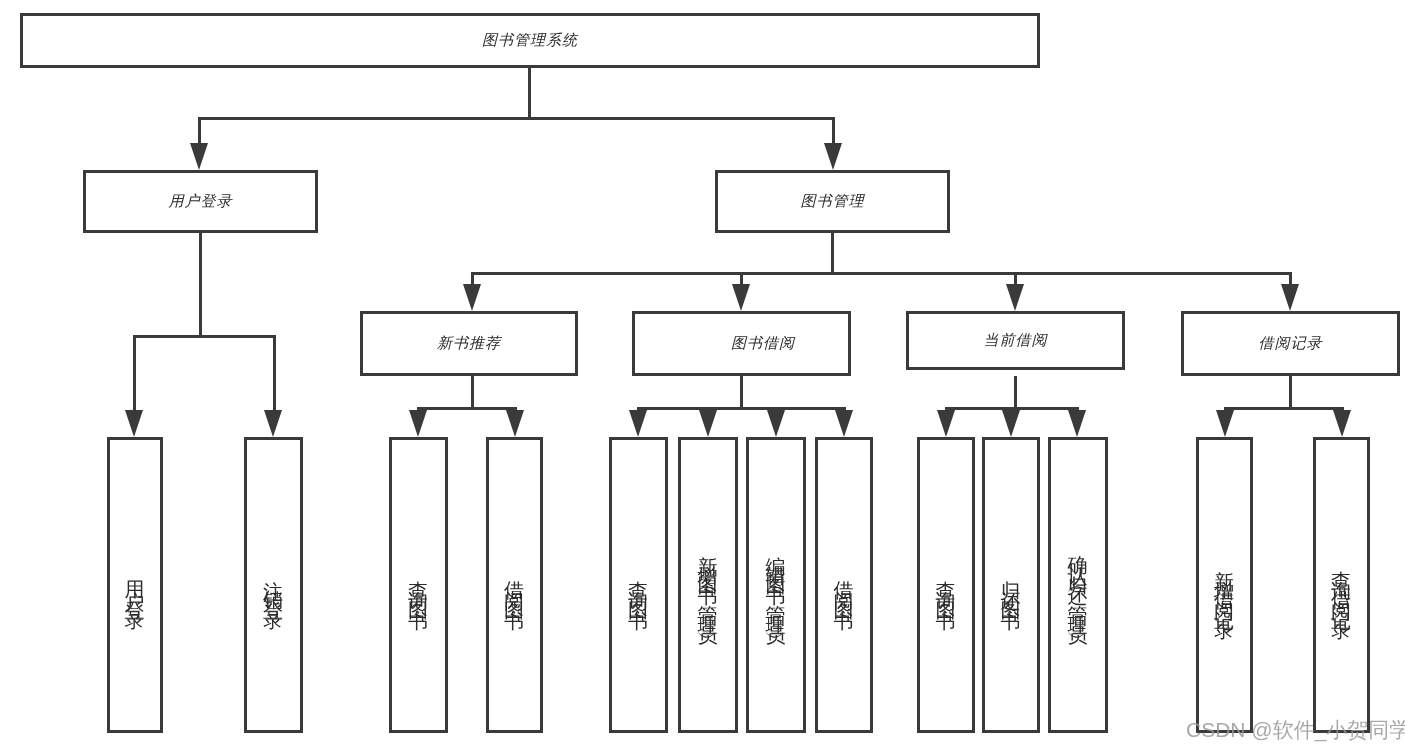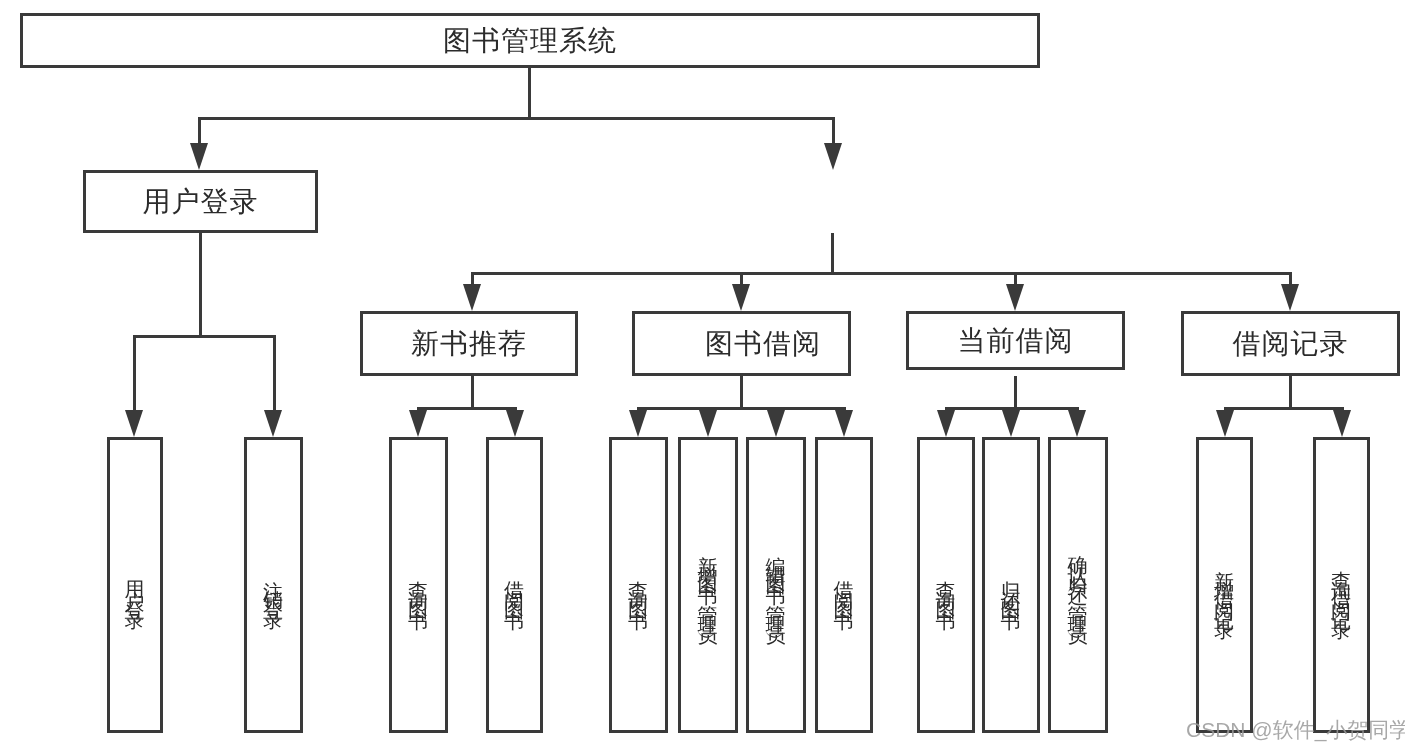--- a/index.html
+++ b/index.html
@@ -13,21 +13,21 @@
   .box{
     position:absolute;
     box-sizing:border-box;
     border:3px solid #3a3a3a;
     background:#ffffff;
     display:flex;
     align-items:center;
     justify-content:center;
     color:#2b2b2b;
   }
-  .box.h{ font-size:28px; letter-spacing:1px; }
+  .box.h{ font-size:15px; letter-spacing:1px;font-style:italic; }
   .box.v{
     writing-mode:vertical-rl;
     text-orientation:mixed;
     font-size:20px;
     letter-spacing:10px;
     line-height:1;
   }
   .line{
     position:absolute;
     background:#3a3a3a;
@@ -101,20 +101,23 @@
   <div class="arrow" style="left:1216px;top:410px;"></div>
   <div class="arrow" style="left:1333px;top:410px;"></div>
 
   <div class="box h" style="left:20px;top:13px;width:1020px;height:55px;">
     <span>图书管理系统</span>
   </div>
 
   <div class="box h" style="left:83px;top:170px;width:235px;height:63px;">
     <span>用户登录</span>
   </div>
+  <div class="box h" style="left:715px;top:170px;width:235px;height:63px;">
+    <span>图书管理</span>
+  </div>
 
   <div class="box h" style="left:360px;top:311px;width:218px;height:65px;">
     <span>新书推荐</span>
   </div>
   <div class="box h" style="left:632px;top:311px;width:219px;height:65px;padding-left:43px;">
     <span>图书借阅</span>
   </div>
   <div class="box h" style="left:906px;top:311px;width:219px;height:59px;">
     <span>当前借阅</span>
   </div>

